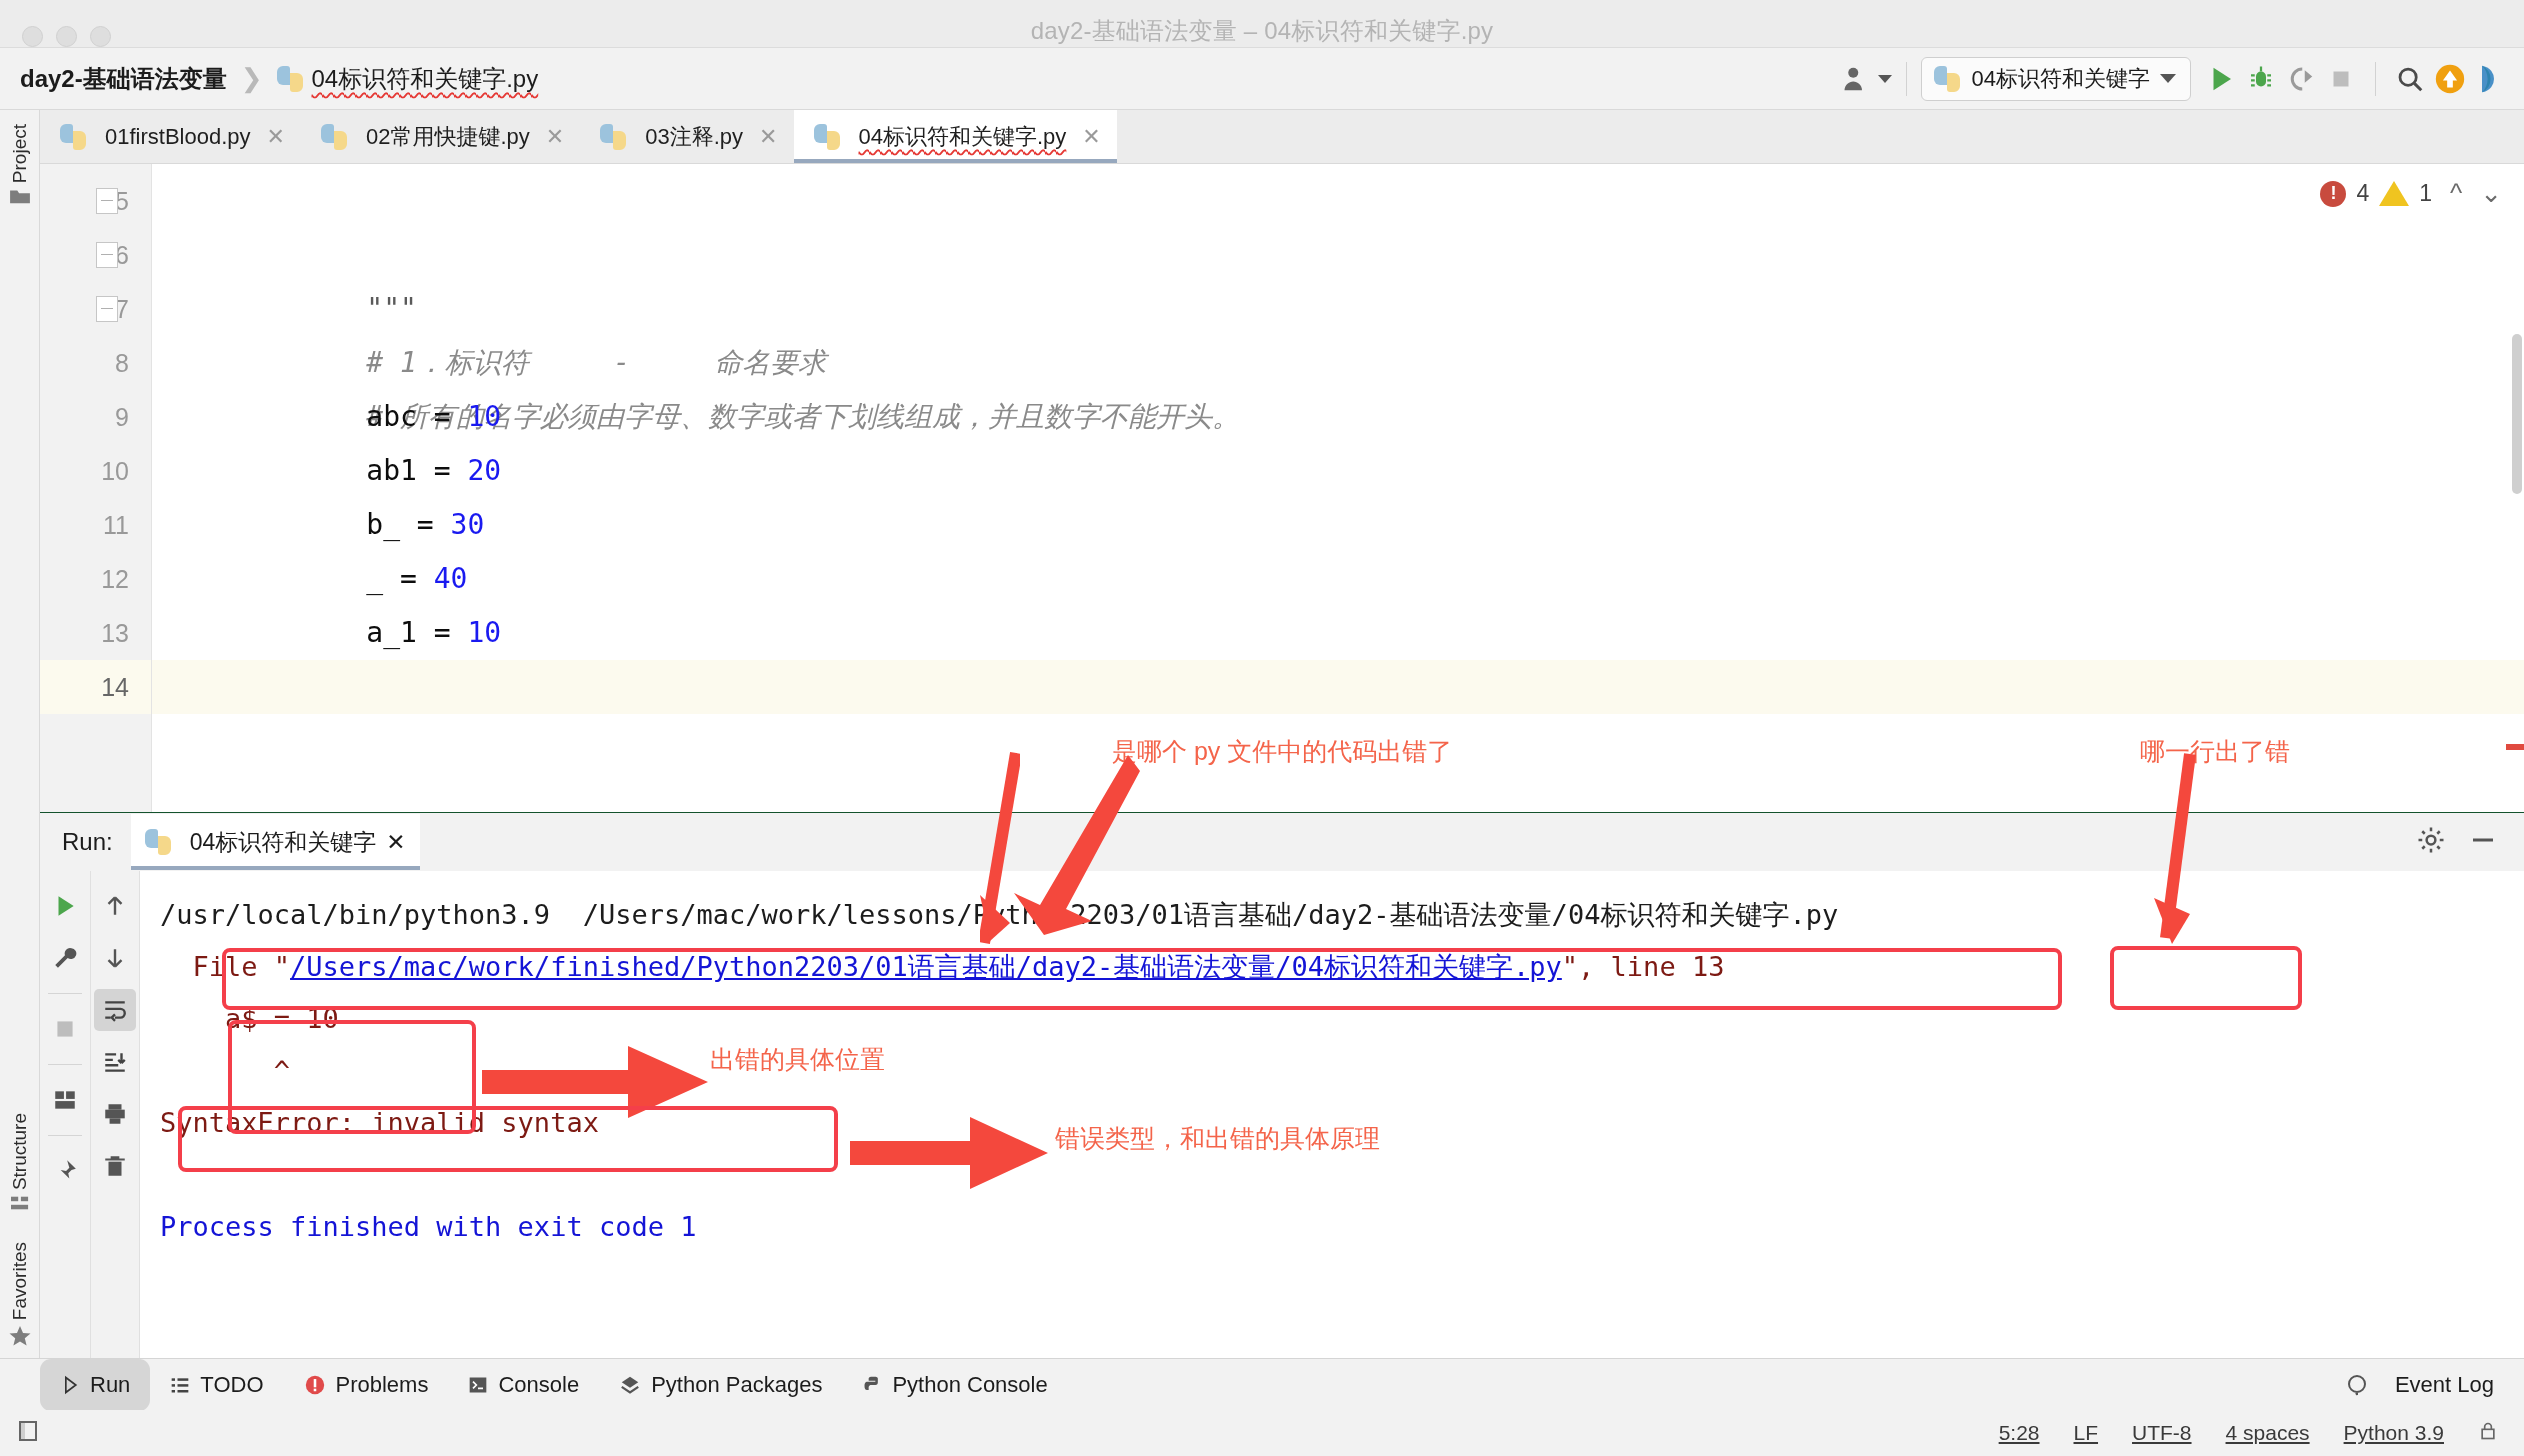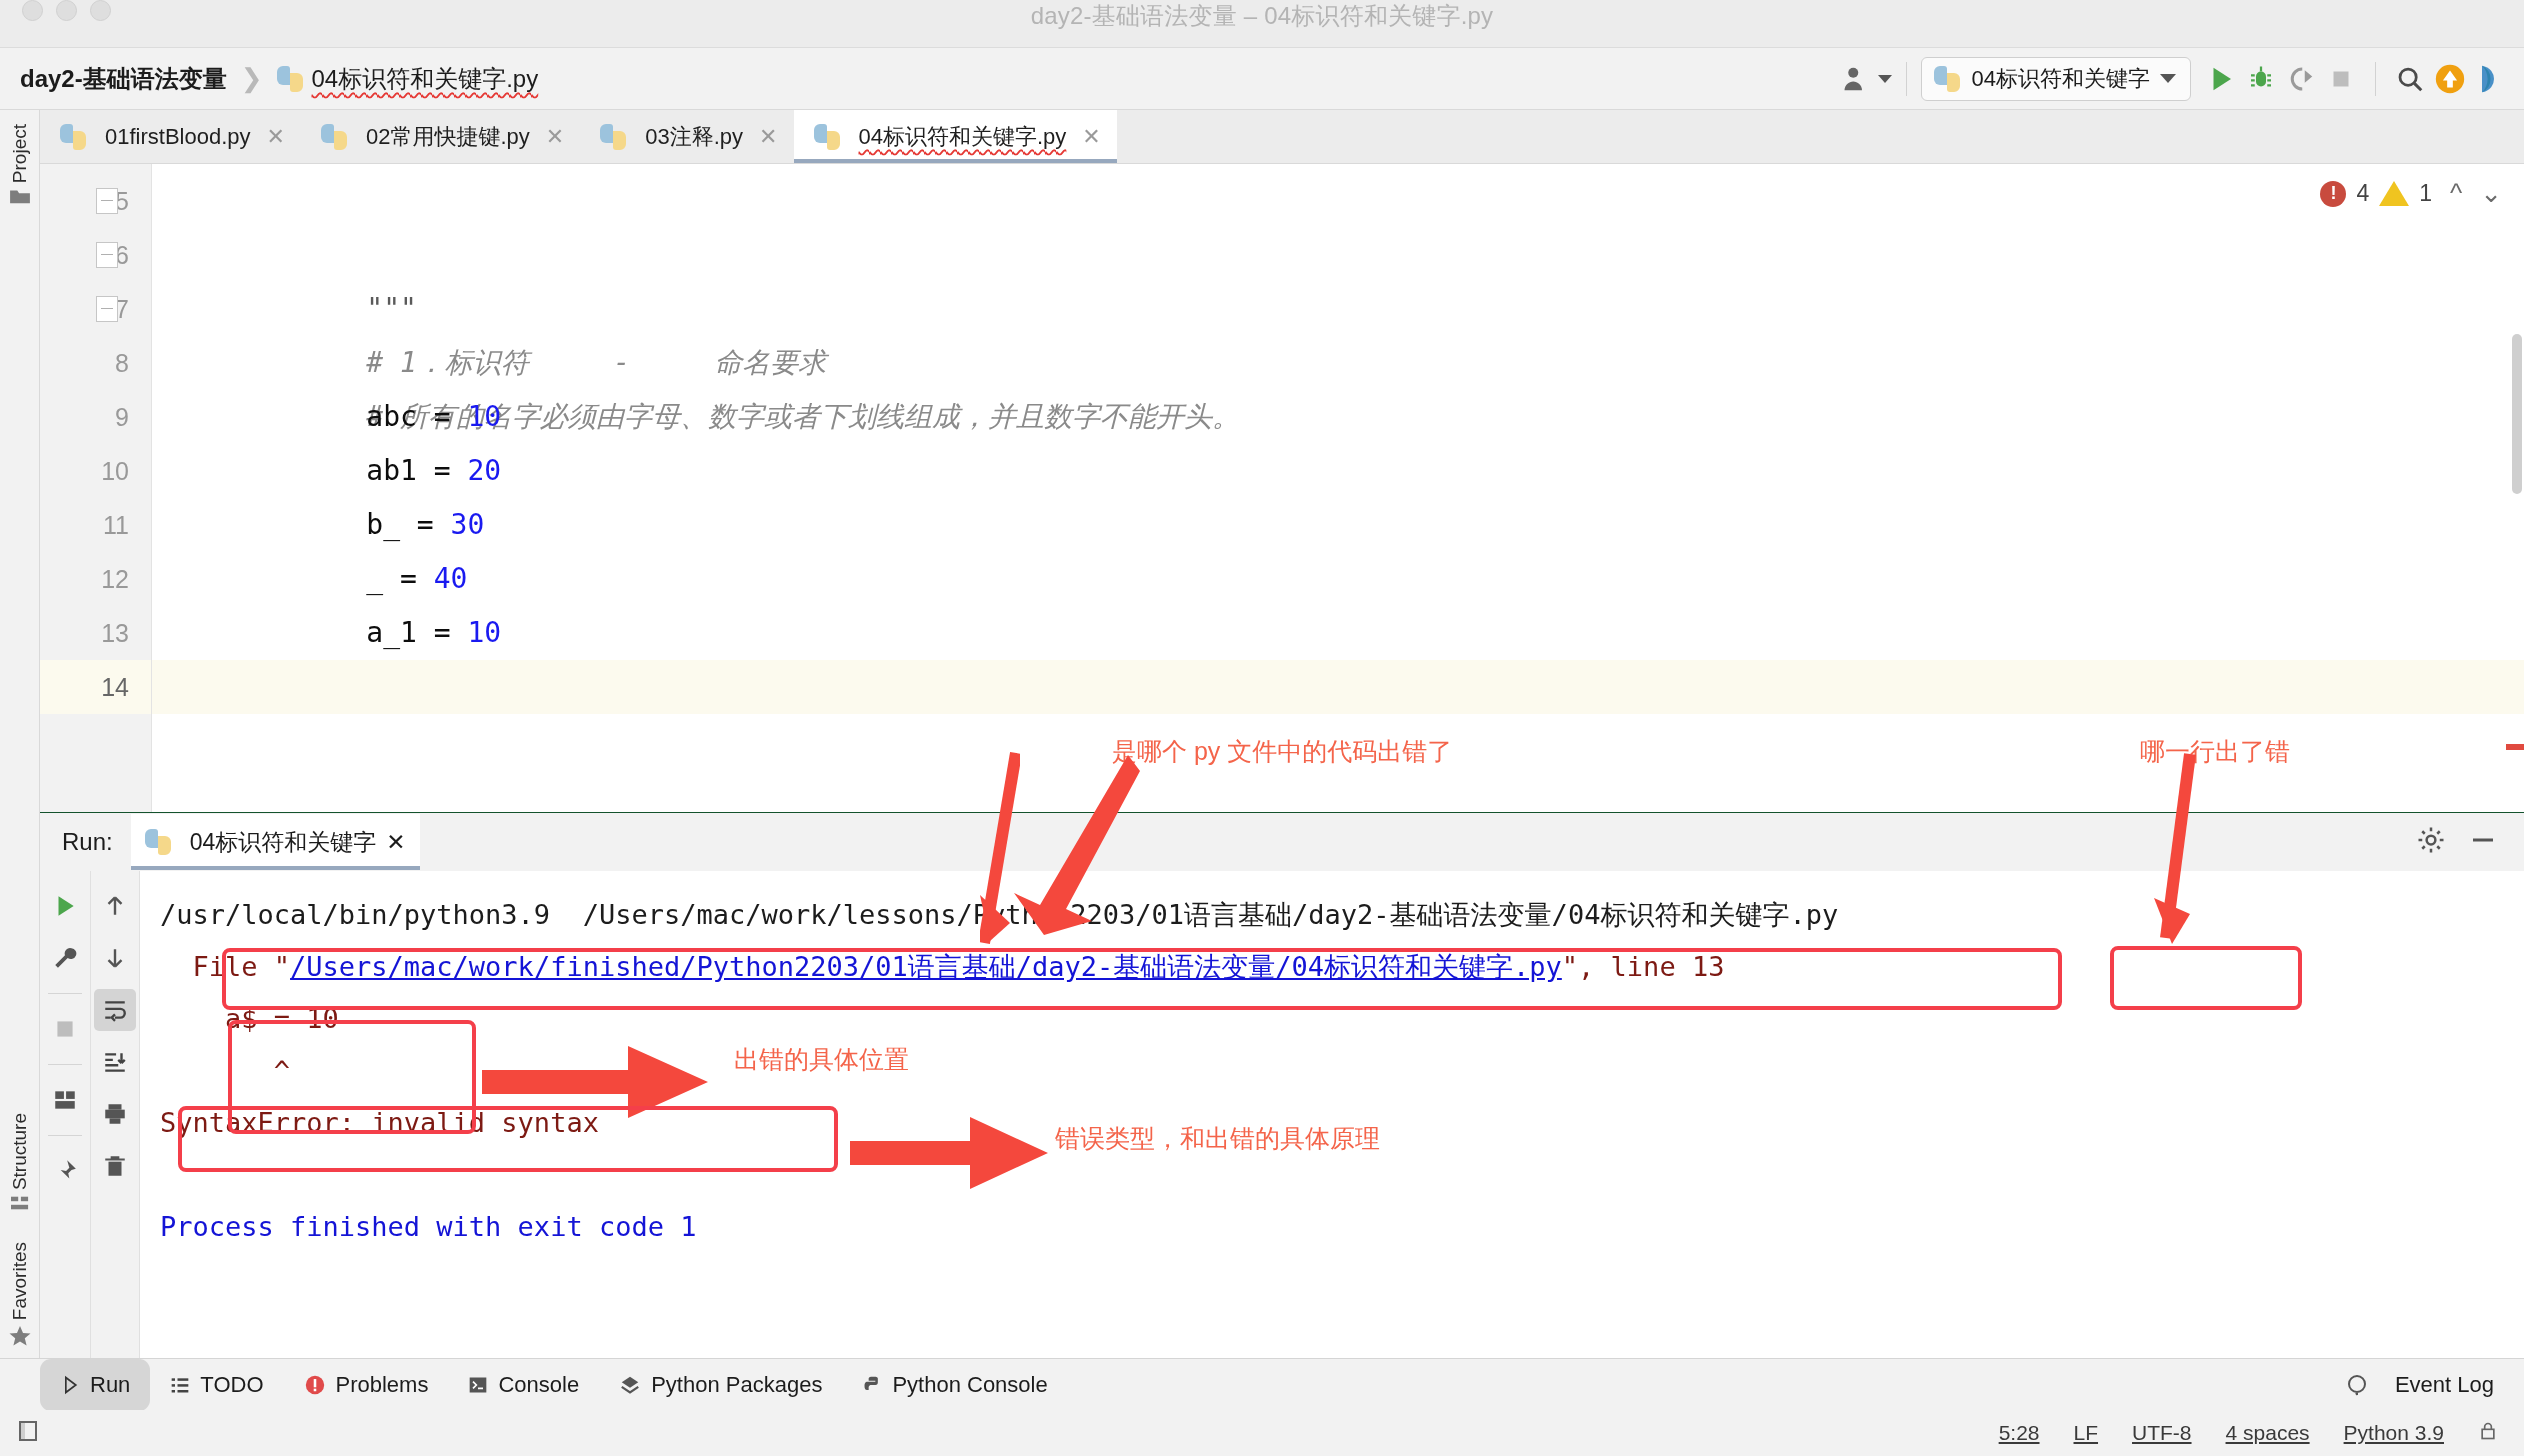--- a/index.html
+++ b/index.html
@@ -14,21 +14,21 @@
     width: 2524px; height: 1456px;
     background: #f2f2f2;
     display: flex; flex-direction: column;
   }
 
   
   .titlebar {
     height: 48px; min-height: 48px;
     background: #ececec;
     border-bottom: 1px solid #dcdcdc;
-    display: flex; align-items: flex-start;
+    display: flex; align-items: flex-end;
     position: relative;
     text-decoration: underline;
   }
   .traffic { display: flex; gap: 13px; padding-left: 22px; }
   .traffic .dot {
     width: 21px; height: 21px; border-radius: 50%;
     background: #dedede; border: 1px solid #d0d0d0;
   }
   .win-title {
     position: absolute; left: 0; right: 0; text-align: center;
@@ -608,21 +608,21 @@
       </span>
     </div>
   </div>
 
   <div class="overlay">
 
     <div class="anno-text" style="left:1112px; top:735px; font-size:25px;">是哪个 py 文件中的代码出错了</div>
 
     <div class="anno-text" style="left:2140px; top:735px; font-size:25px;">哪一行出了错</div>
 
-    <div class="anno-text" style="left:734px; top:1043px; font-size:25px;">出错的具体位置</div>
+    <div class="anno-text" style="left:710px; top:1043px; font-size:25px;">出错的具体位置</div>
 
     <div class="anno-text" style="left:1055px; top:1122px; font-size:25px;">错误类型，和出错的具体原理</div>
 
     <svg style="position:absolute; left:1000px; top:745px; width:140px; height:200px;">
       <path d="M128 10 L40 160 L14 148 L44 190 L92 176 L66 164 L140 26 Z" fill="#f4483d"></path>
     </svg>
     <svg style="position:absolute; left:980px; top:745px; width:40px; height:210px;">
       <path d="M36 8 L4 198" stroke="#f4483d" stroke-width="12" fill="none"></path>
       <path d="M10 196 L0 150 L30 178 Z" fill="#f4483d"></path>
     </svg>

